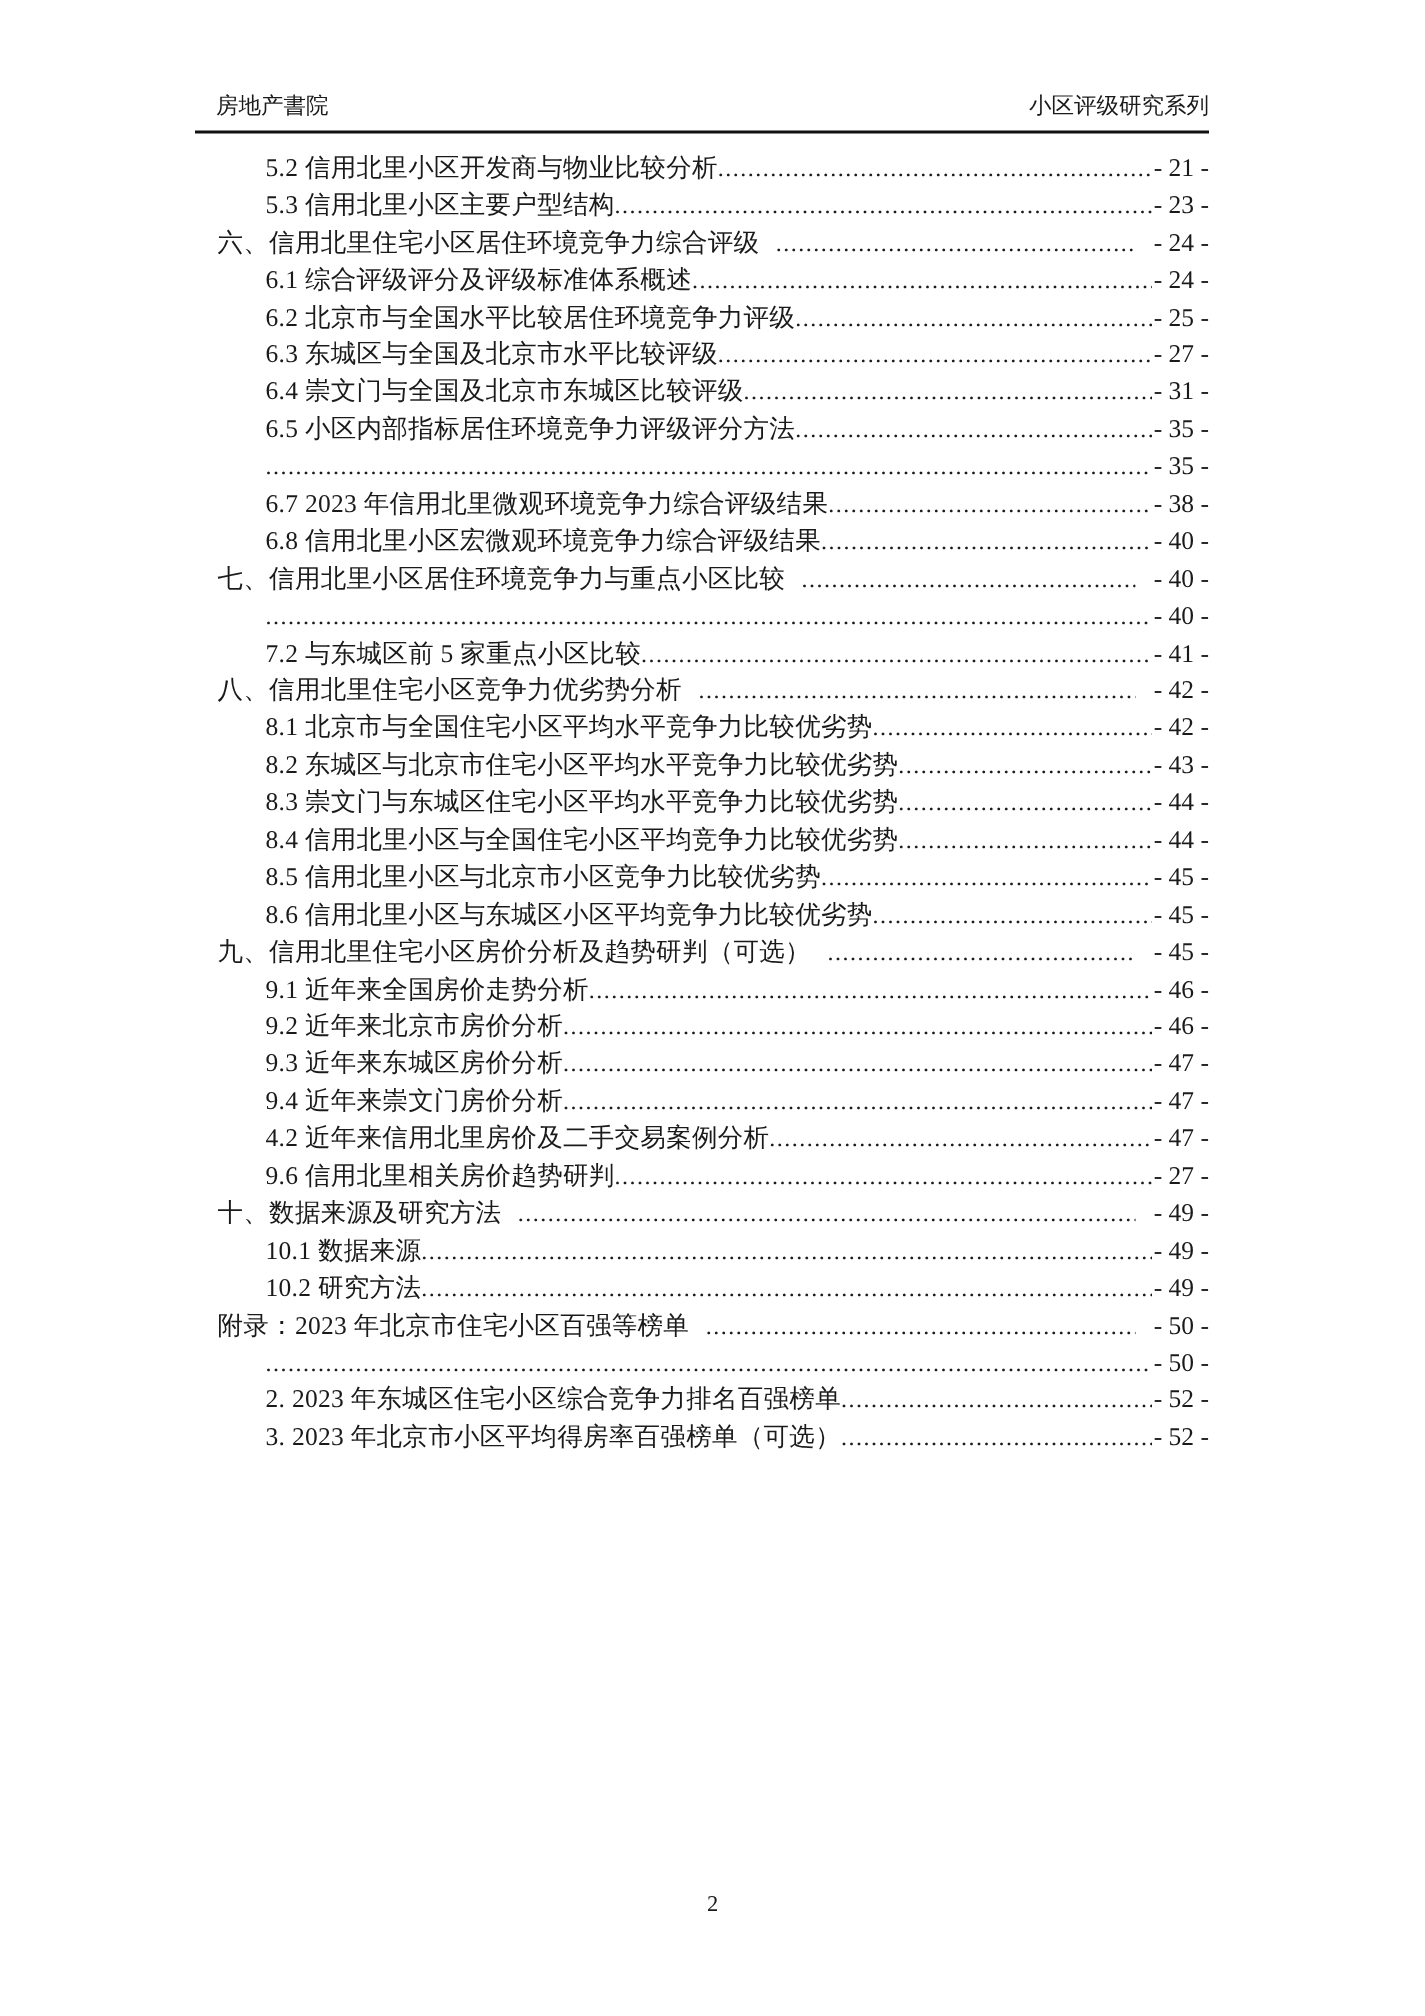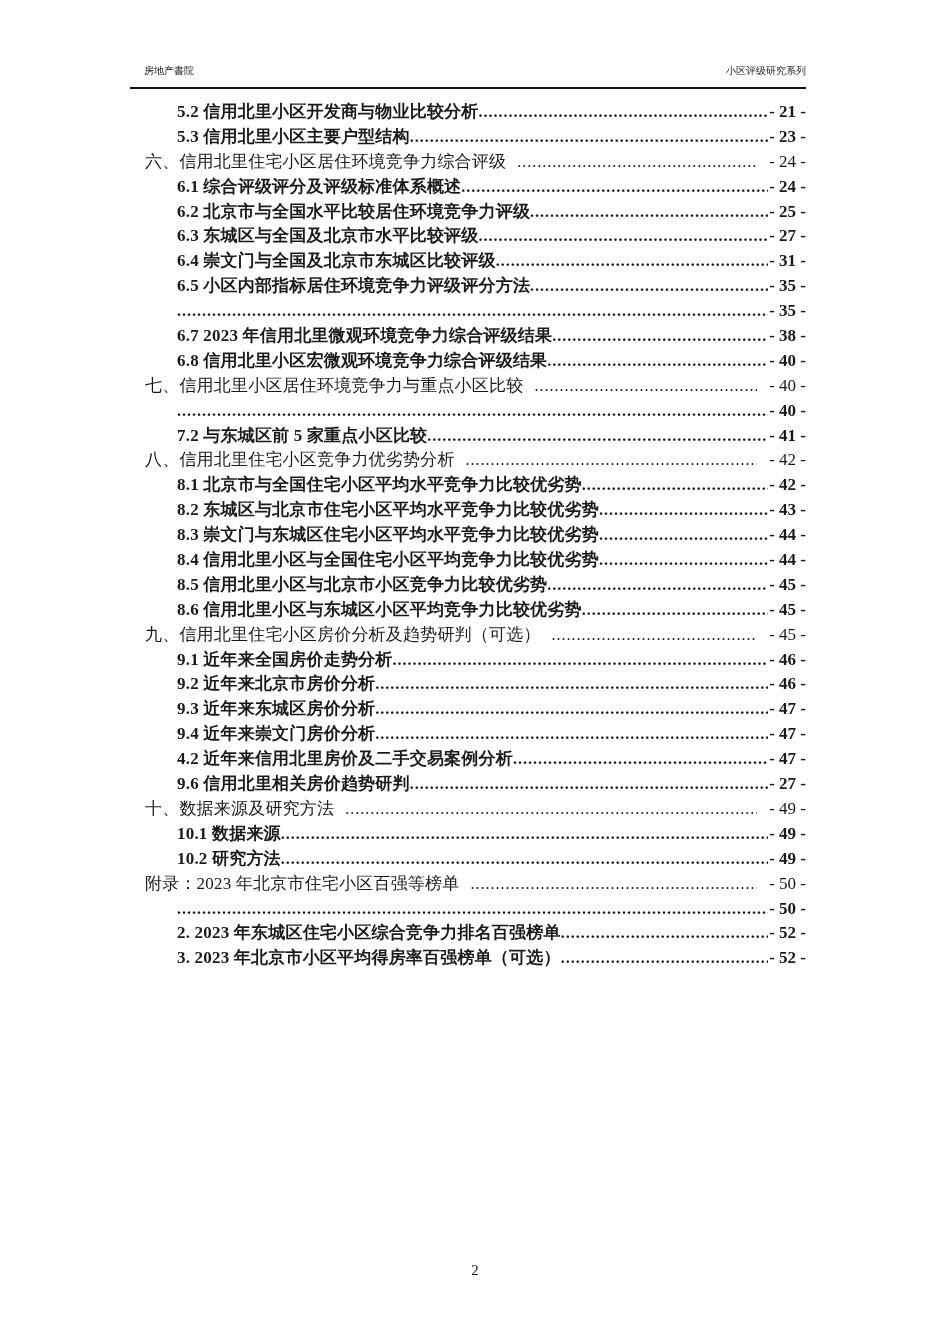--- a/index.html
+++ b/index.html
@@ -19,21 +19,21 @@
   
   .doc-header {
     position: absolute;
     top: 60px;
     left: 130px;
     width: 676px;
     display: flex;
     justify-content: space-between;
     align-items: baseline;
     font-family: "Liberation Sans", "DejaVu Sans", sans-serif;
-    font-size: 10px;
+    font-size: 15px;
     line-height: 21px;
     padding-bottom: 6px;
     border-bottom: 2.5px solid #111111;
   }
   .doc-header .hdr-left { padding-left: 14px; }
   .doc-header .hdr-right { padding-right: 0; }
 
   
   .toc {
     position: absolute;
@@ -44,21 +44,21 @@
   .toc-row {
     display: flex;
     align-items: baseline;
     height: 24.9px;
     font-size: 17px;
     line-height: 24.9px;
     white-space: nowrap;
     cursor: pointer;
   }
   .toc-row.level-1 { padding-left: 15px; gap: 11px; }
-  .toc-row.level-2 { padding-left: 47px; font-weight: bold; }
+  .toc-row.level-2 { padding-left: 47px; }
   .toc-label {
     flex: 0 0 auto;
     white-space: nowrap;
     letter-spacing: 0.2px;
   }
   .toc-dots {
     flex: 1 1 auto;
     overflow: hidden;
     white-space: nowrap;
     min-width: 8px;

